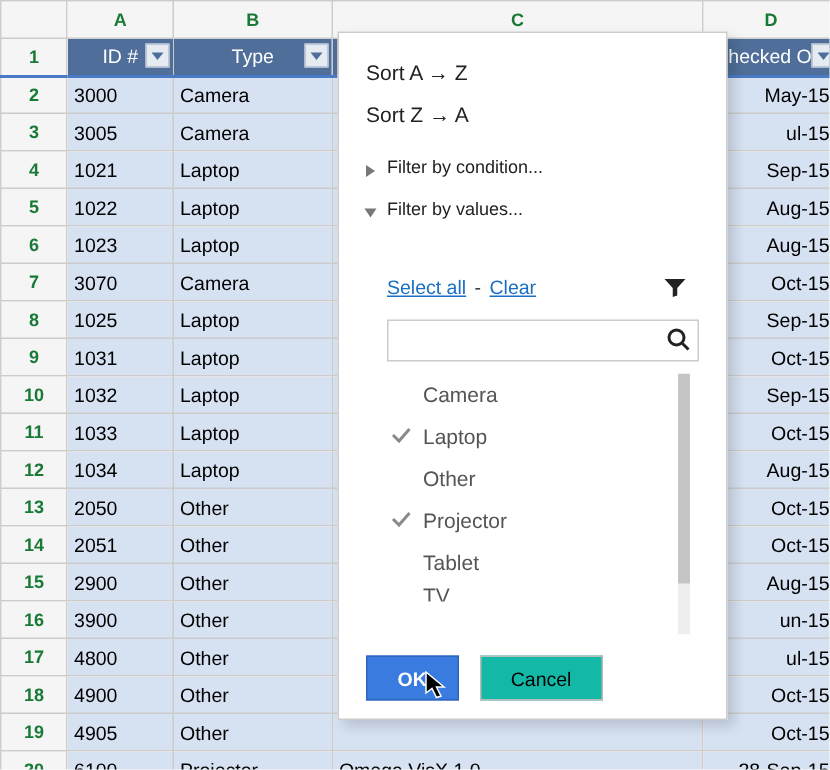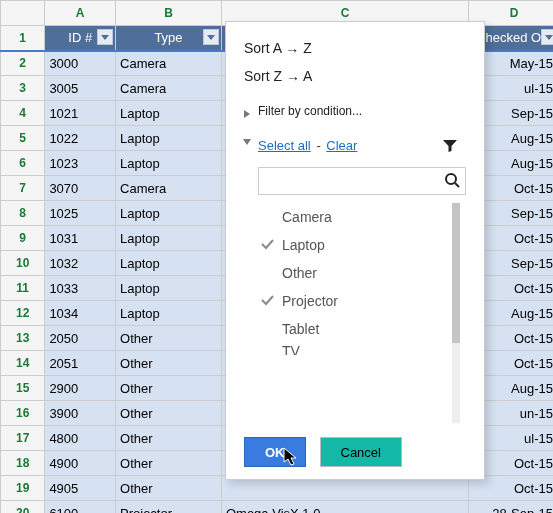--- a/index.html
+++ b/index.html
@@ -100,20 +100,21 @@
   .tri {
     position: absolute;
     left: 16px;
     top: 8px;
     width: 10px; height: 10px;
   }
   .tri-right svg, .tri-down svg { width:10px; height:10px; fill:#777; }
   .links-row {
     padding: 2px 18px 6px 32px;
     font-size: 13px;
+    margin-top: 32px;
   }
   .links-row a { color: #1a6fc4; text-decoration: underline; cursor: pointer; }
   .links-row .dash { color: #333; margin: 0 2px; }
   .filter-icon {
     float: right;
     margin-right: 8px;
   }
   .filter-icon svg { width:16px; height:16px; fill:#222; }
   .searchbox {
     margin: 4px 18px 6px 32px;
@@ -389,20 +390,21 @@
     </span>
     <span>Filter by condition...</span>
   </div>
   <div class="menu-sep" style="height:6px"></div>
   <div class="menu-sub">
     <span class="tri tri-down">
       <svg viewBox="0 0 10 10">
           <polygon points="1,2 9,2 5,8"></polygon>
         </svg>
     </span>
+    <span>Filter by values...</span>
   </div>
   <div class="links-row">
     <a>Select all</a>
     <span class="dash">-</span>
     <a>Clear</a>
     <span class="filter-icon">
       <svg viewBox="0 0 16 16">
           <path d="M1 2h14l-5.5 6v5l-3 1v-6z"></path>
         </svg>
     </span>

